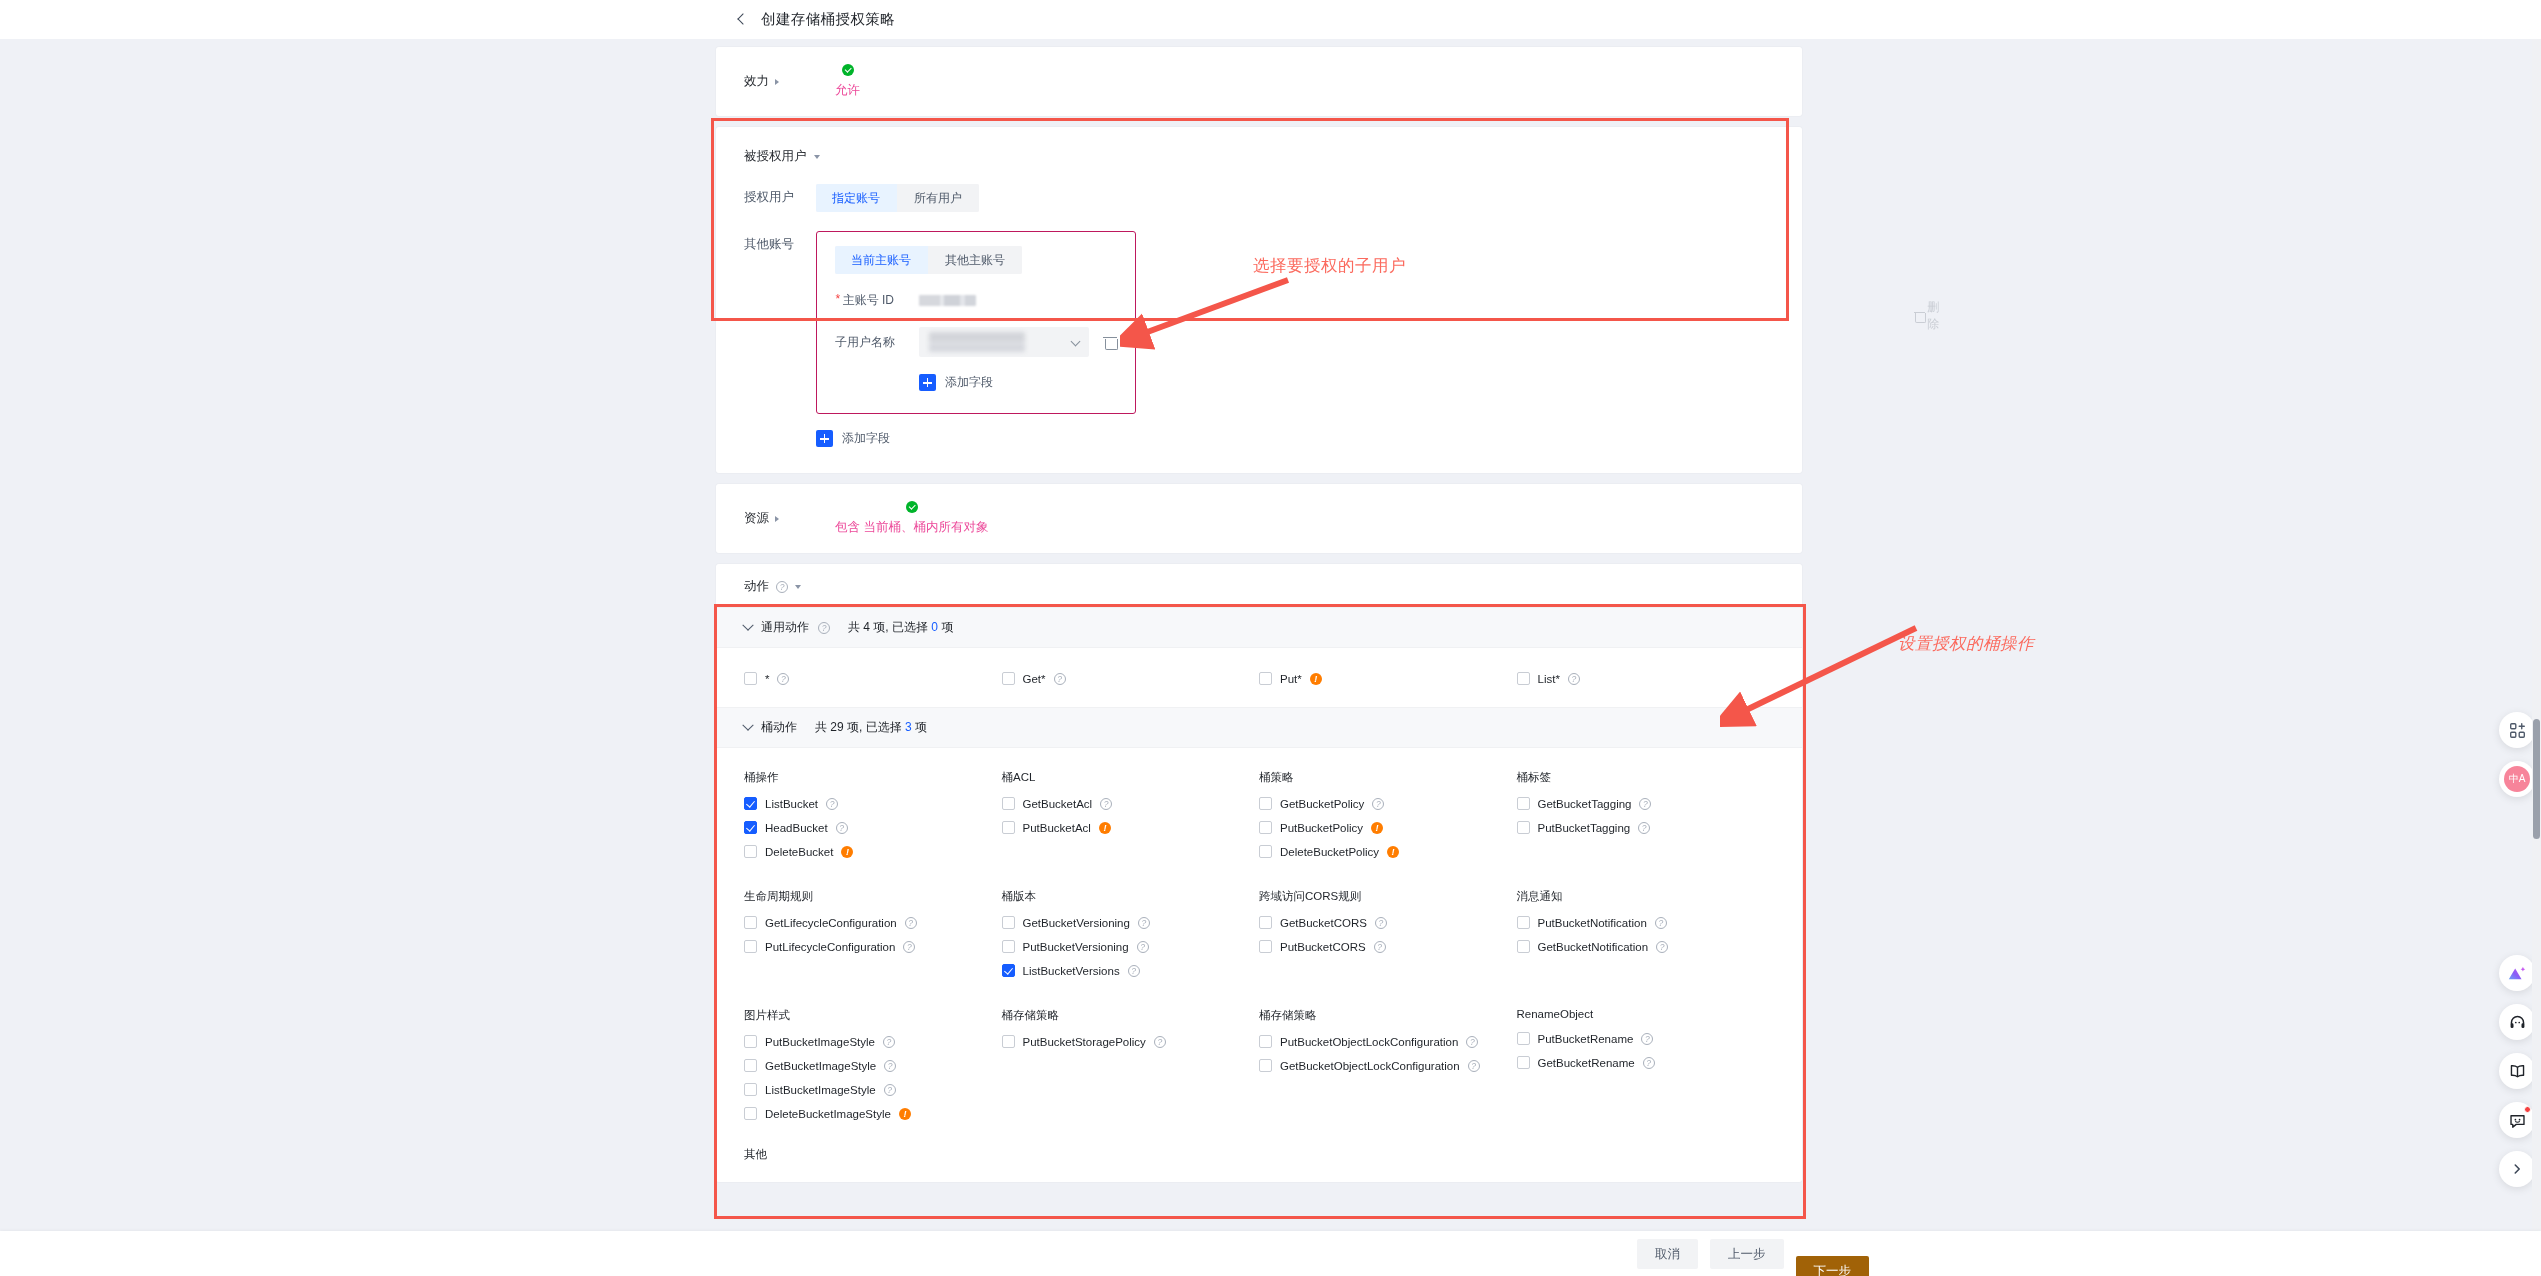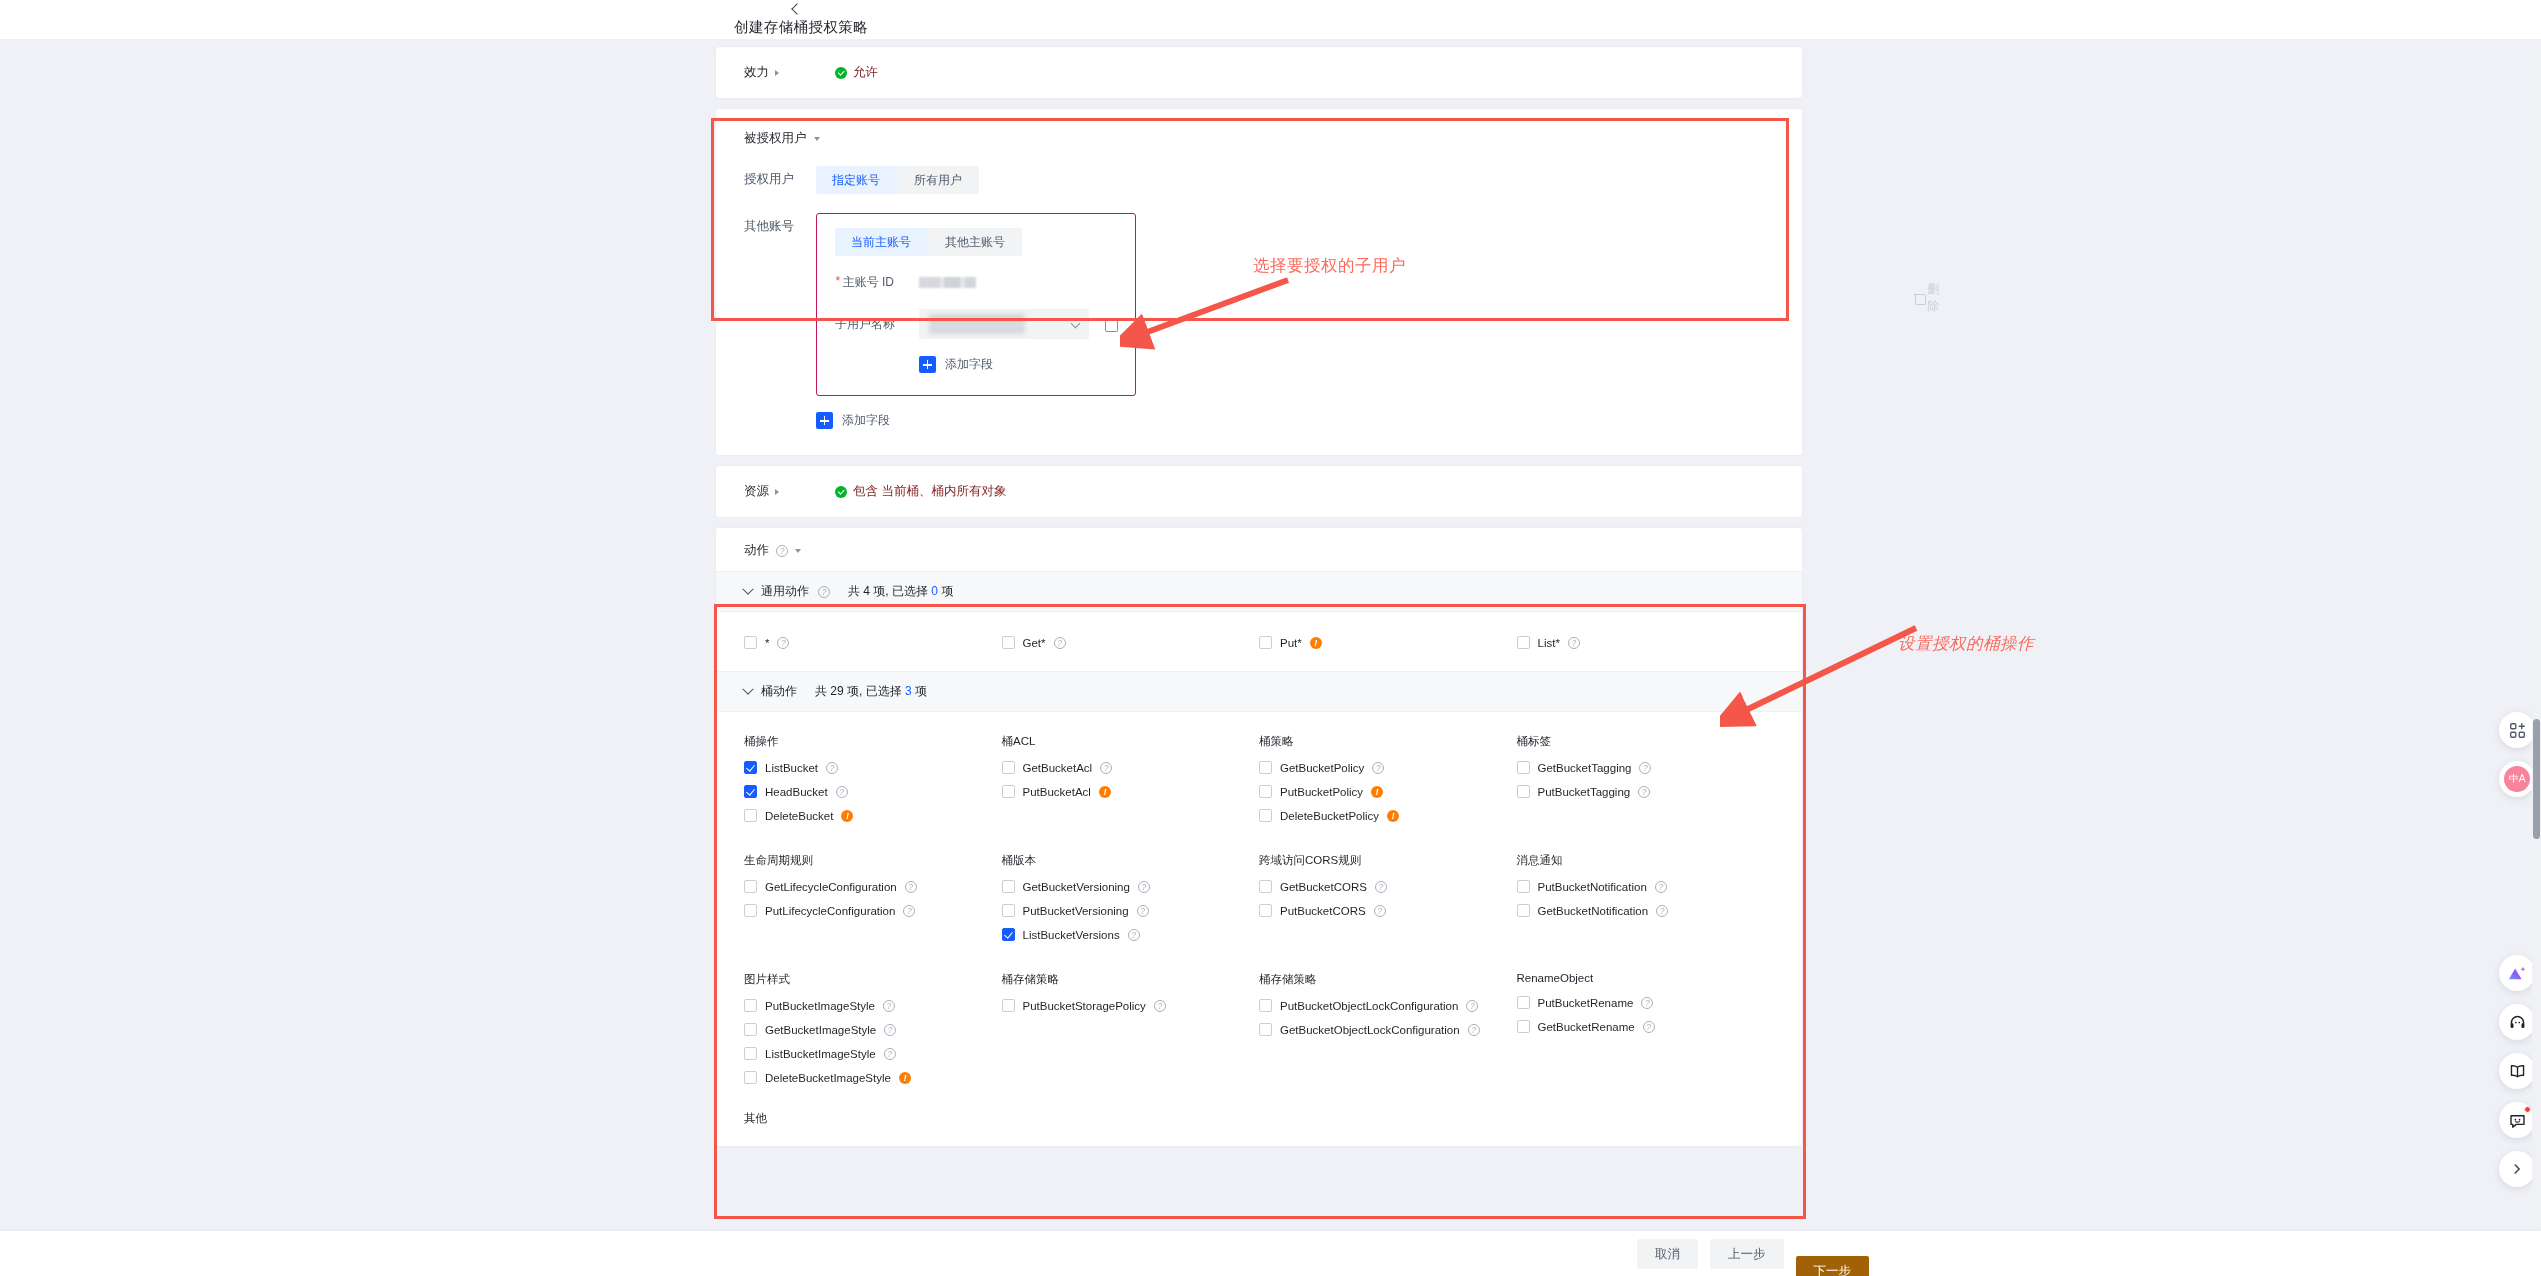--- a/index.html
+++ b/index.html
@@ -9,21 +9,21 @@
     background: #f0f2f5;
     overflow: hidden;
   }
   .page { position: relative; width: 2541px; height: 1276px; background: #eff1f6; }
 
   
   .topbar {
     position: absolute; left: 0; top: 0; width: 2541px; height: 39px;
     background: #ffffff; display: flex; align-items: center;
   }
-  .topbar-inner { display: flex; align-items: center; margin-left: 734px; flex-direction: column; }
+  .topbar-inner { display: flex; align-items: center; margin-left: 734px; }
   .back-chevron {
     width: 16px; height: 16px; position: relative; cursor: pointer;
     display: inline-block; margin-right: 11px;
   }
   .back-chevron::before {
     content: ""; position: absolute; left: 5px; top: 3px;
     width: 7px; height: 7px; border-left: 1.6px solid #3d4757; border-bottom: 1.6px solid #3d4757;
     transform: rotate(45deg);
   }
   .page-title { font-size: 14.5px; color: #1f2329; letter-spacing: .4px; }
@@ -45,21 +45,21 @@
   .caret-right {
     width: 0; height: 0; border-left: 4px solid #8a94a6;
     border-top: 3.2px solid transparent; border-bottom: 3.2px solid transparent;
     display: inline-block;
   }
   .caret-down {
     width: 0; height: 0; border-top: 4px solid #8a94a6;
     border-left: 3.2px solid transparent; border-right: 3.2px solid transparent;
     display: inline-block;
   }
-  .sec-value { display: flex; align-items: center; gap: 6px; font-size: 12.5px; color: #7f1d1d; margin-left: 29px; }
+  .sec-value { display: flex; align-items: center; gap: 6px; font-size: 12.5px; color: #ec4899; margin-left: 29px; flex-direction: column; }
   .ok-dot {
     width: 12px; height: 12px; border-radius: 50%; background: #00b42a;
     display: inline-flex; align-items: center; justify-content: center; flex: none;
   }
   .ok-dot::after {
     content: ""; width: 5px; height: 2.5px; border-left: 1.5px solid #fff;
     border-bottom: 1.5px solid #fff; transform: rotate(-45deg) translate(0.5px,-0.5px);
   }
 
   

